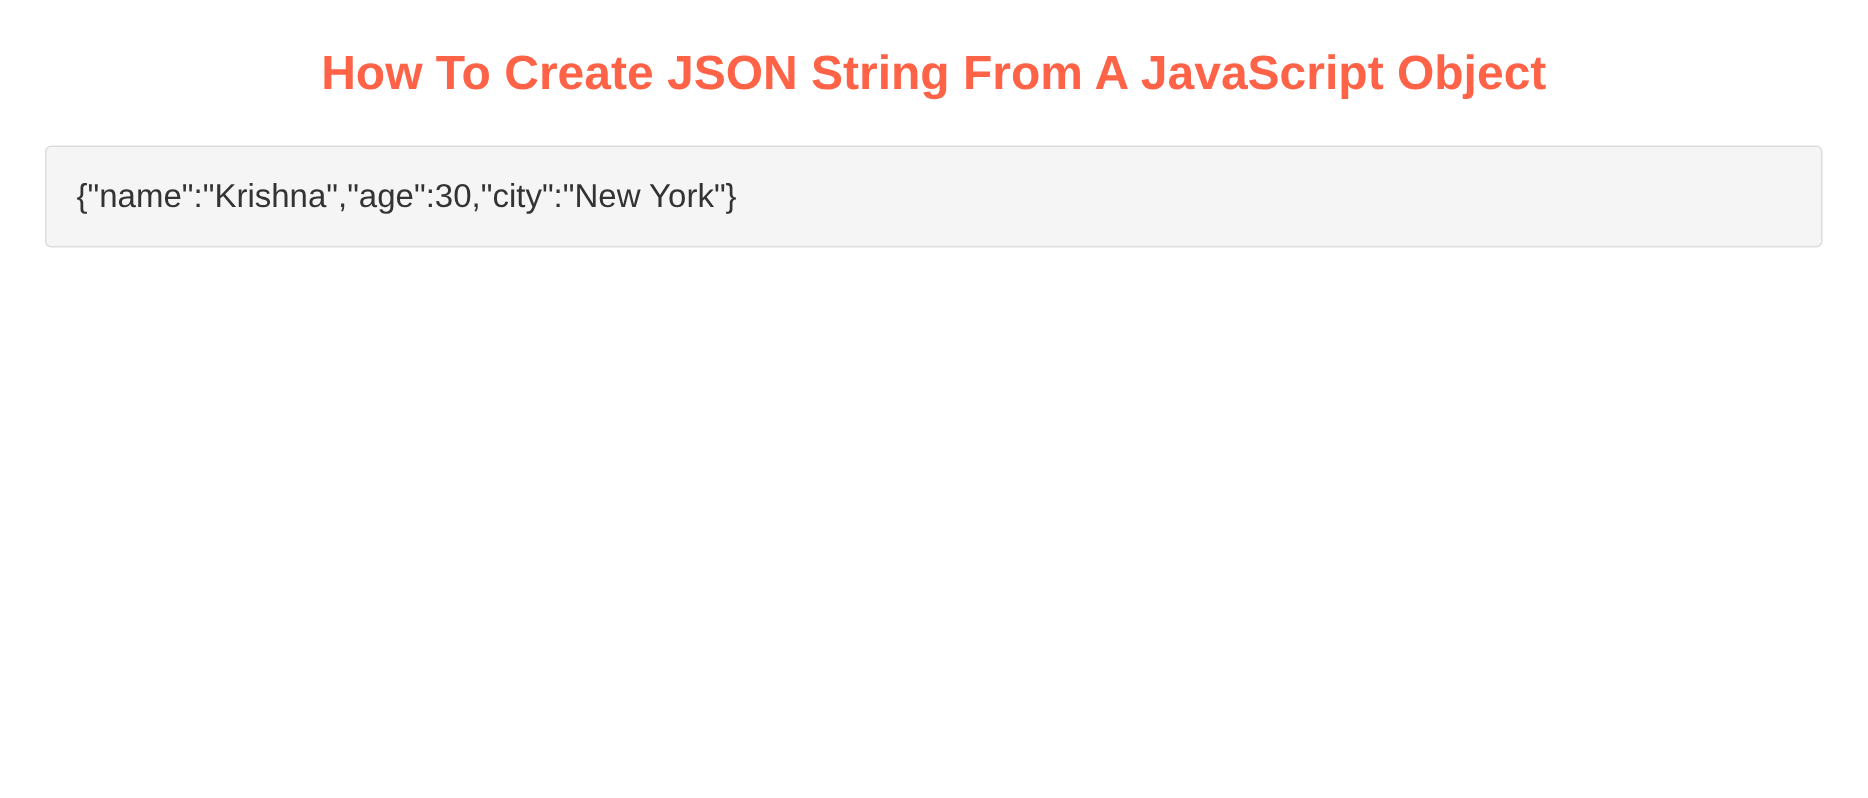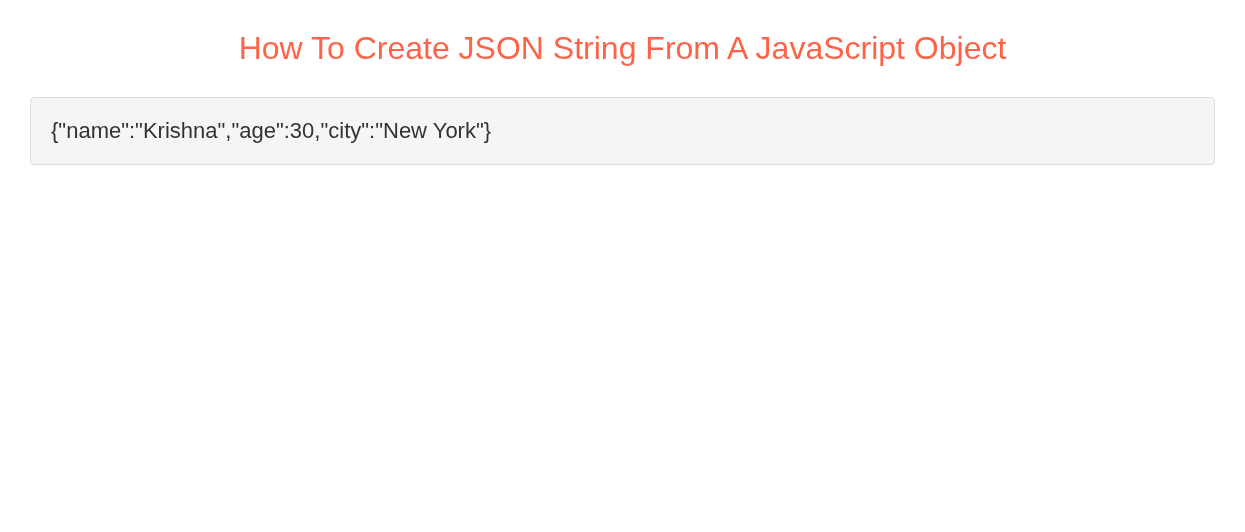--- a/index.html
+++ b/index.html
@@ -11,21 +11,21 @@
       font-family: -apple-system, BlinkMacSystemFont, "Segoe UI", Helvetica, Arial, sans-serif;
       background: #ffffff;
       width: 1245px;
       height: 532px;
       padding: 20px;
     }
     .title {
       text-align: center;
       color: #ff6347;
       font-size: 32px;
-      font-weight: 400;
+      font-weight: 700;
       margin-top: 10px;
       margin-bottom: 30px;
     }
     .code-block {
       background: #f5f5f5;
       border: 1px solid #ddd;
       border-radius: 4px;
       padding: 20px;
       margin: 0 10px;
     }

